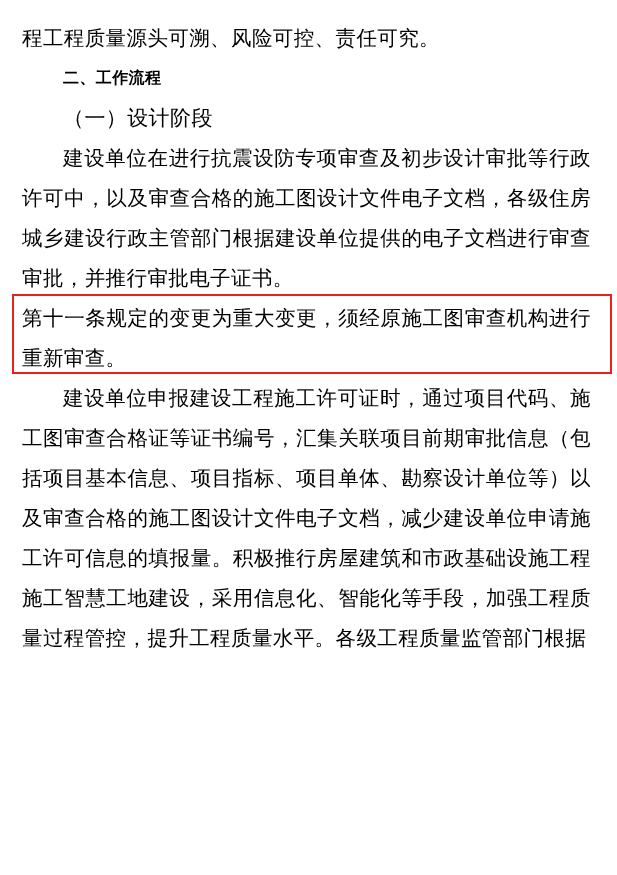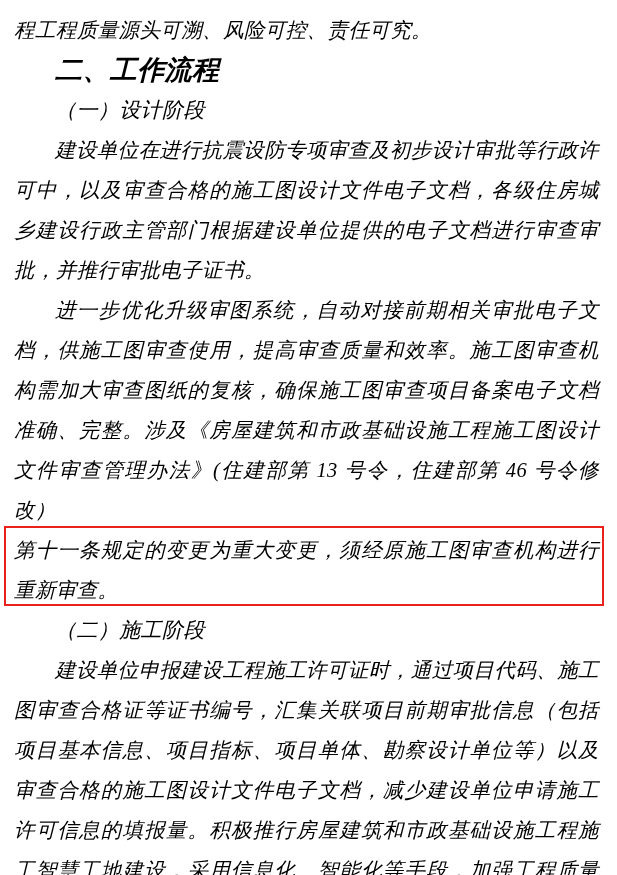--- a/index.html
+++ b/index.html
@@ -11,43 +11,42 @@
     width: 617px;
     height: 875px;
     font-family: "Liberation Serif", "DejaVu Serif", serif;
     color: #000000;
     overflow: hidden;
   }
   .page {
     position: relative;
     width: 617px;
     height: 847px;
-    padding: 0;
+    padding: 8px;
     box-sizing: border-box;
-    font-style: italic;
   }
   .doc-body {
     padding: 10px 18px 0 14px;
   }
   p {
     margin: 0;
     font-size: 20.5px;
     line-height: 40px;
     letter-spacing: 0.4px;
     text-align: justify;
     text-justify: inter-ideograph;
     font-family: "Liberation Serif", "DejaVu Serif", serif;
   }
   .para-indent {
     text-indent: 41px;
   }
   .heading {
     font-weight: bold;
     text-indent: 41px;
-    font-size: 27px;
+    font-size: 16px;
     line-height: 40px;
   }
   .subheading {
     text-indent: 41px;
     font-size: 21px;
     line-height: 40px;
   }
   .cont {
     text-indent: 0;
   }
@@ -69,25 +68,23 @@
   <div class="doc-body">
 
     <p class="cont">程工程质量源头可溯、风险可控、责任可究。</p>
 
     <p class="heading">二、工作流程</p>
 
     <p class="subheading">（一）设计阶段</p>
 
     <p class="para-indent">建设单位在进行抗震设防专项审查及初步设计审批等行政许可中，以及审查合格的施工图设计文件电子文档，各级住房城乡建设行政主管部门根据建设单位提供的电子文档进行审查审批，并推行审批电子证书。</p>
 
-    <p class="para-indent">进一步优化升级审图系统，自动对接前期相关审批电子文档，供施工图审查使用，提高审查质量和效率。施工图审查机构需加大审查图纸的复核，确保施工图审查项目备案电子文档准确、完整。涉及《房屋建筑和市政基础设施工程施工图设计文件审查管理办法》(住建部第 13 号令，住建部第 46 号令修改）</p>
 
     <div class="highlight-block">
       <p class="cont">第十一条规定的变更为重大变更，须经原施工图审查机构进行重新审查。</p>
       <div class="redbox" style="left:-10px; top:-4px; width:600px; height:80px;"></div>
     </div>
 
-    <p class="subheading">（二）施工阶段</p>
 
     <p class="para-indent">建设单位申报建设工程施工许可证时，通过项目代码、施工图审查合格证等证书编号，汇集关联项目前期审批信息（包括项目基本信息、项目指标、项目单体、勘察设计单位等）以及审查合格的施工图设计文件电子文档，减少建设单位申请施工许可信息的填报量。积极推行房屋建筑和市政基础设施工程施工智慧工地建设，采用信息化、智能化等手段，加强工程质量过程管控，提升工程质量水平。各级工程质量监管部门根据</p>
 
   </div>
 </div>
 
 </body></html>

